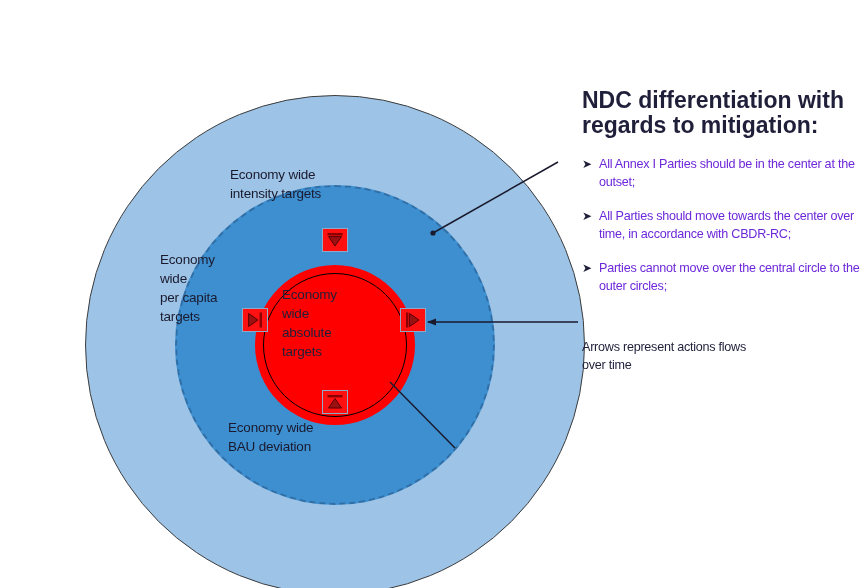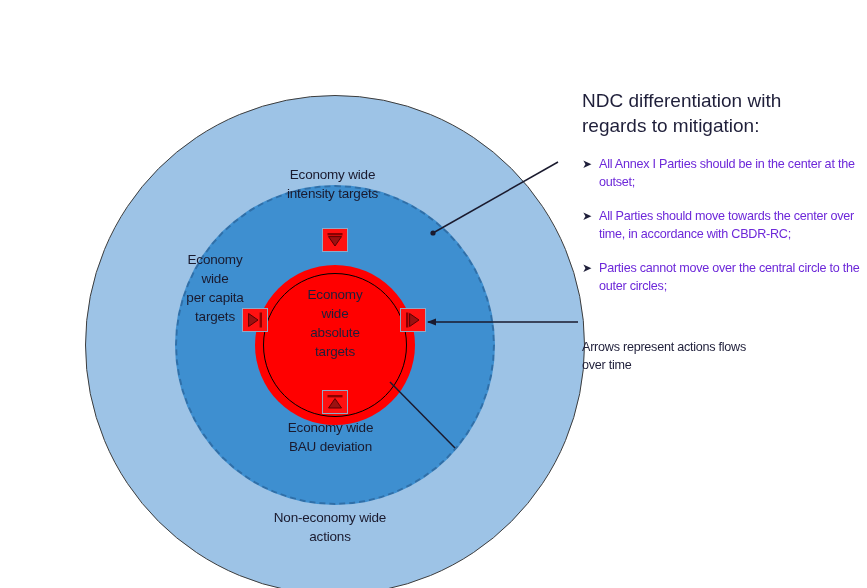--- a/index.html
+++ b/index.html
@@ -50,21 +50,20 @@
   #red-core {
     left: 263px; top: 273px;
     width: 144px; height: 144px;
     background: #FF0000;
     border: 1.8px solid #000000;
   }
 
   
   .ring-label {
     position: absolute;
-    text-align: center;
     font-size: 13.5px;
     line-height: 19px;
     color: #1a1a2e;
     letter-spacing: -0.2px;
     white-space: pre-line;
   }
   #label-intensity  { left: 230px; top: 165px; width: 205px; }
   #label-percapita  { left: 160px; top: 250px; width: 110px; }
   #label-absolute   { left: 282px; top: 285px; width: 106px; color: #1f1f3a; }
   #label-bau        { left: 228px; top: 418px; width: 205px; }
@@ -94,22 +93,22 @@
     pointer-events: none;
   }
 
   
   #text-panel {
     position: absolute;
     left: 582px; top: 88px;
     width: 278px;
   }
   #panel-heading {
-    font-size: 19px;
-    font-weight: normal;
+    font-size: 23px;
+    font-weight: bold;
     line-height: 25px;
     color: #1f1f3a;
     margin: 0 0 18px 0;
     white-space: pre-line;
   }
   .bullet-row {
     display: flex;
     align-items: flex-start;
     margin-bottom: 17px;
   }
@@ -159,22 +158,20 @@
 targets</div>
 
   <div class="ring-label" id="label-absolute">Economy
 wide
 absolute
 targets</div>
 
   <div class="ring-label" id="label-bau">Economy wide
 BAU deviation</div>
 
-  <div class="ring-label" id="label-nonecon">Non-economy wide
-actions</div>
 
   <div class="marker" id="marker-north">
     <svg width="18" height="16" viewBox="0 0 18 16">
       <rect x="1.5" y="1" width="15" height="2.4" fill="#8B0000"></rect>
       <polygon points="2.5,4.6 15.5,4.6 9,14" fill="#9B1111" stroke="#5c0000" stroke-width="1"></polygon>
     </svg>
   </div>
 
   <div class="marker" id="marker-east">
     <svg width="16" height="18" viewBox="0 0 16 18">

